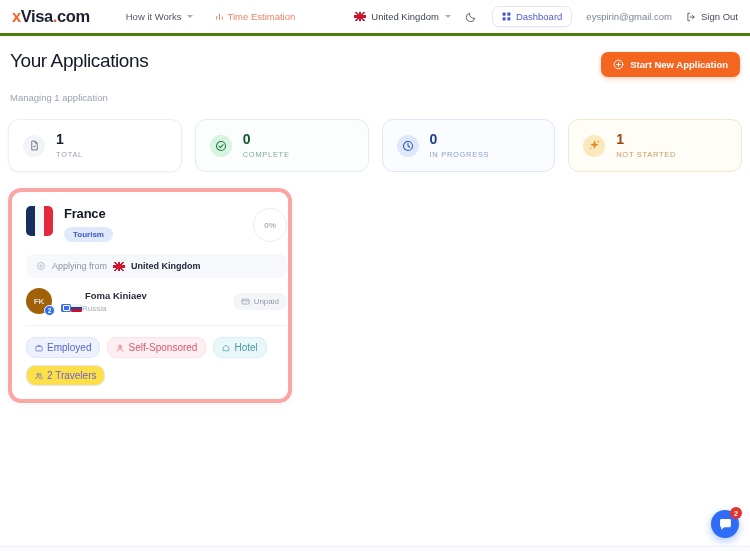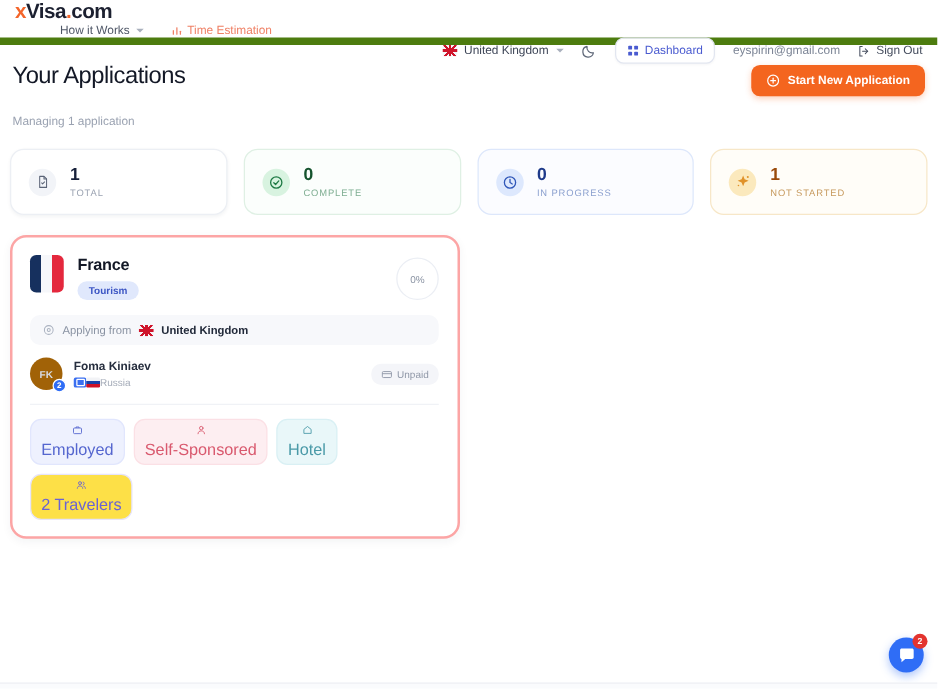--- a/index.html
+++ b/index.html
@@ -8,26 +8,25 @@
     font-family: "Liberation Sans", sans-serif;
     background: #ffffff;
     overflow: hidden;
   }
   body { position: relative; }
 
   
   .header {
     height: 36px;
     background: #ffffff;
-    border-bottom: 6px solid #4d7c0f;
+    border-bottom: 3px solid #4d7c0f;
     display: flex;
-    align-items: flex-start;
+    align-items: center;
     padding: 0 12px;
     position: relative;
-    flex-direction: column;
   }
   .logo {
     font-size: 16.5px;
     font-weight: 700;
     letter-spacing: -0.4px;
     color: #1c2030;
     margin-left: 0px;
   }
   .logo .x { color: #f4652a; }
   .logo .dot { color: #f4652a; }
@@ -176,26 +175,26 @@
     font-size: 7.5px; letter-spacing: .7px;
     color: #9aa2b1; margin-top: 4px; text-transform: uppercase;
   }
   .stat.complete   .stat-lab { color: #7fae92; }
   .stat.progress   .stat-lab { color: #8ba0cf; }
   .stat.notstarted .stat-lab { color: #c79a5e; }
 
   
   .app-card {
     margin-top: 16px;
-    width: 360px;
-    border: 2px solid #fca5a5;
+    width: 284px;
+    border: 4px solid #fca5a5;
     border-radius: 13px;
     background: #fff;
     box-shadow: 0 2px 8px rgba(25,35,60,.05);
-    padding: 14px 15px 13px 14px;
+    padding: 14px 1px 13px 14px;
   }
   .app-head { display: flex; align-items: flex-start; }
   .flag-fr {
     width: 27px; height: 30px; border-radius: 5px;
     background: linear-gradient(to right, #16305e 0 33.3%, #f6f7fa 33.3% 66.6%, #e4283d 66.6% 100%);
     flex: none;
   }
   .app-country-wrap { margin-left: 11px; }
   .app-country {
     font-size: 13px; font-weight: 700; color: #131826; letter-spacing: -.2px;
@@ -244,21 +243,21 @@
   }
   .avatar-badge {
     position: absolute; right: -3px; bottom: -2px;
     width: 11px; height: 11px; border-radius: 50%;
     background: #2f6df6; color: #fff;
     font-size: 6.5px; font-weight: 700;
     display: flex; align-items: center; justify-content: center;
     border: 1.5px solid #fff;
   }
   .traveler-info { margin-left: 9px; }
-  .traveler-name { font-size: 9.5px; font-weight: 700; color: #262e3e; }
+  .traveler-name { font-size: 9.5px; font-weight: 700; color: #262e3e; margin-left: 24px; }
   .traveler-meta {
     margin-top: 3px;
     display: flex; align-items: center; gap: 0;
     font-size: 8px; color: #a4abb8;
   }
   .doc-chip {
     width: 10px; height: 8px; border-radius: 1.5px;
     background: #3b6ff0; flex: none;
     display: flex; align-items: center; justify-content: center;
   }
@@ -270,26 +269,25 @@
     background: #f4f5f9;
     color: #9098a8;
     font-size: 8px;
     border-radius: 8px;
     padding: 4px 8px;
     display: flex; gap: 4px;
   }
 
   .tags { display: flex; gap: 7px; margin-top: 11px; flex-wrap: wrap; }
   .tag {
-    font-size: 13px;
+    font-size: 10px;
     border-radius: 9px;
     padding: 4px 8px;
     display: flex; align-items: center; gap: 4px;
     border: 1px solid transparent;
-    flex-direction: column;
   }
   .tag.employed  { background:#eef1fe; color:#5566cf; border-color:#e1e6fd; }
   .tag.sponsored { background:#fdeef1; color:#d9596e; border-color:#fbe0e5; }
   .tag.hotel     { background:#e9f7f9; color:#4a9aa8; border-color:#d9f0f4; }
   .tag.travelers { background:#fde047; color:#6a63d4; border-color:#e6e4fc; }
 
   
   .chat {
     position: absolute;
     right: 11px; bottom: 13px;

